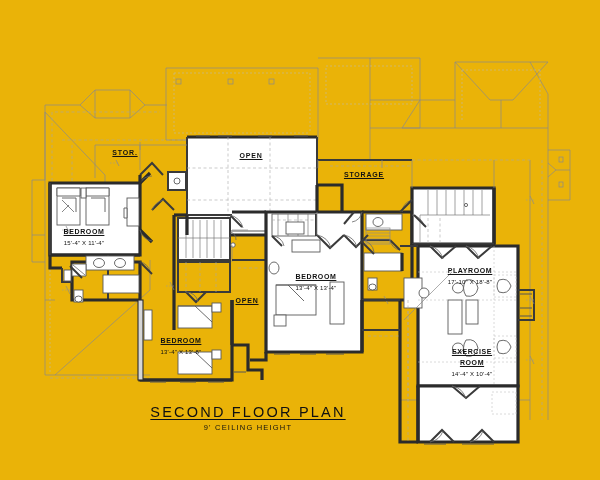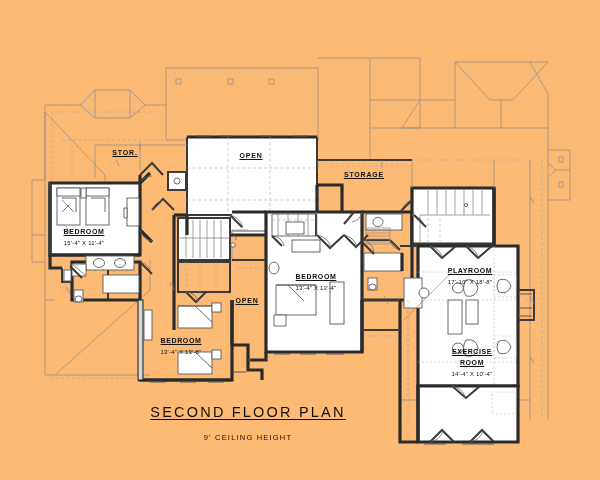--- a/index.html
+++ b/index.html
@@ -10,21 +10,21 @@
   body {
     width: 600px;
     height: 480px;
     overflow: hidden;
     font-family: "Liberation Sans", sans-serif;
   }
   #plan-root {
     position: relative;
     width: 600px;
     height: 480px;
-    background: #fdba74;
+    background: #eab308;
   }
   #plan-svg {
     position: absolute;
     left: 0;
     top: 0;
     width: 600px;
     height: 480px;
   }
   
   .wall-heavy  { stroke: #2b2b2b; stroke-width: 3.2; fill: none; }
@@ -82,21 +82,21 @@
     letter-spacing: 2.2px;
     color: #111111;
     text-decoration: underline;
     text-underline-offset: 2px;
     font-family: "Liberation Sans", sans-serif;
   }
   .title-sub {
     font-size: 7.5px;
     letter-spacing: 1.2px;
     color: #111111;
-    margin-top: 13px;
+    margin-top: 3px;
     font-family: "Liberation Sans", sans-serif;
   }
 </style>
 </head>
 <body>
 
 <div id="plan-root">
 
   <svg id="plan-svg" viewBox="0 0 600 480">
 

